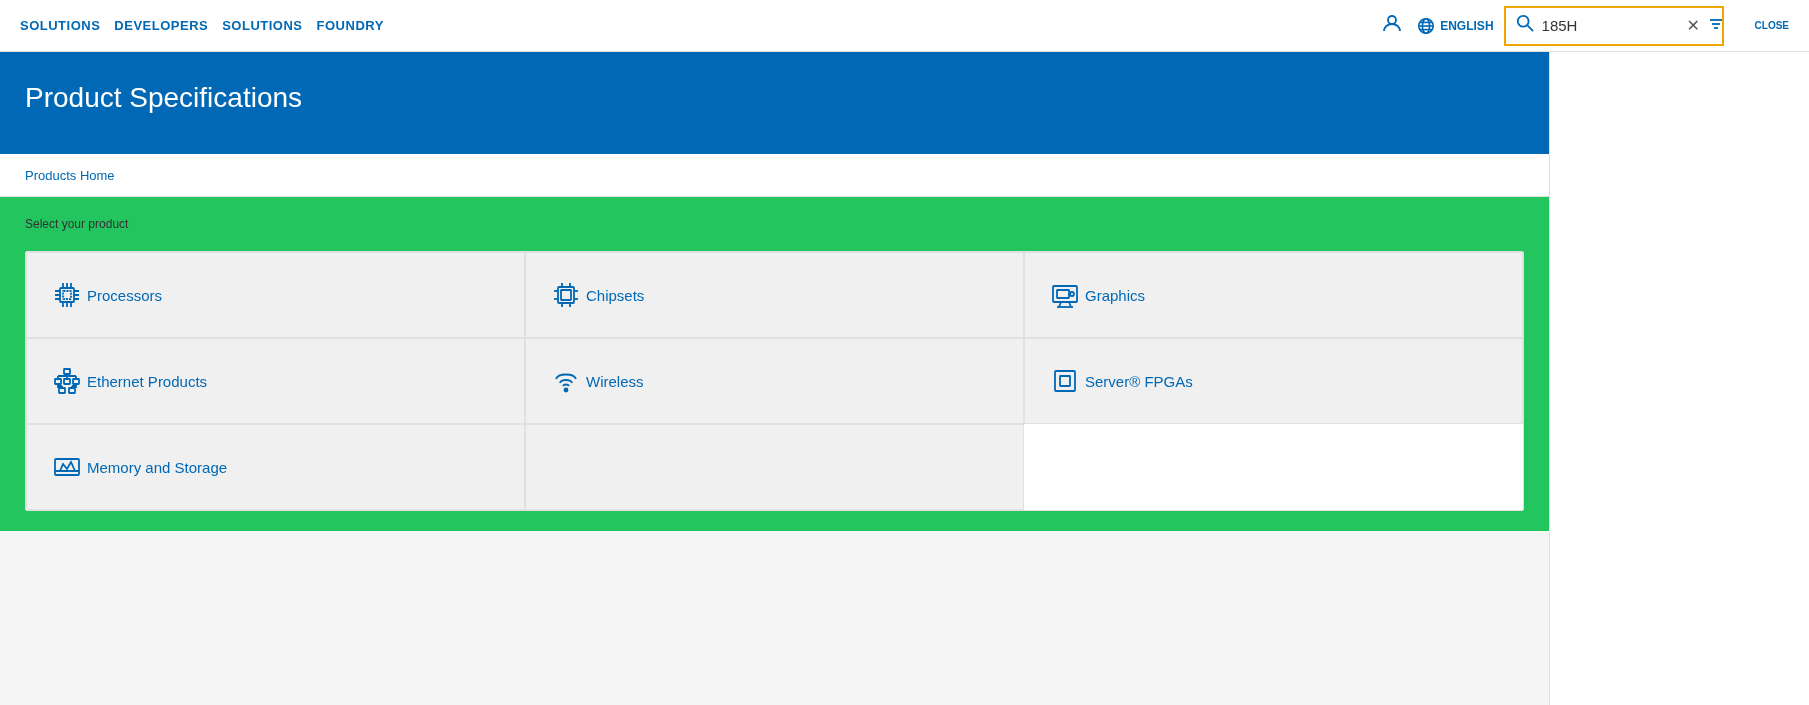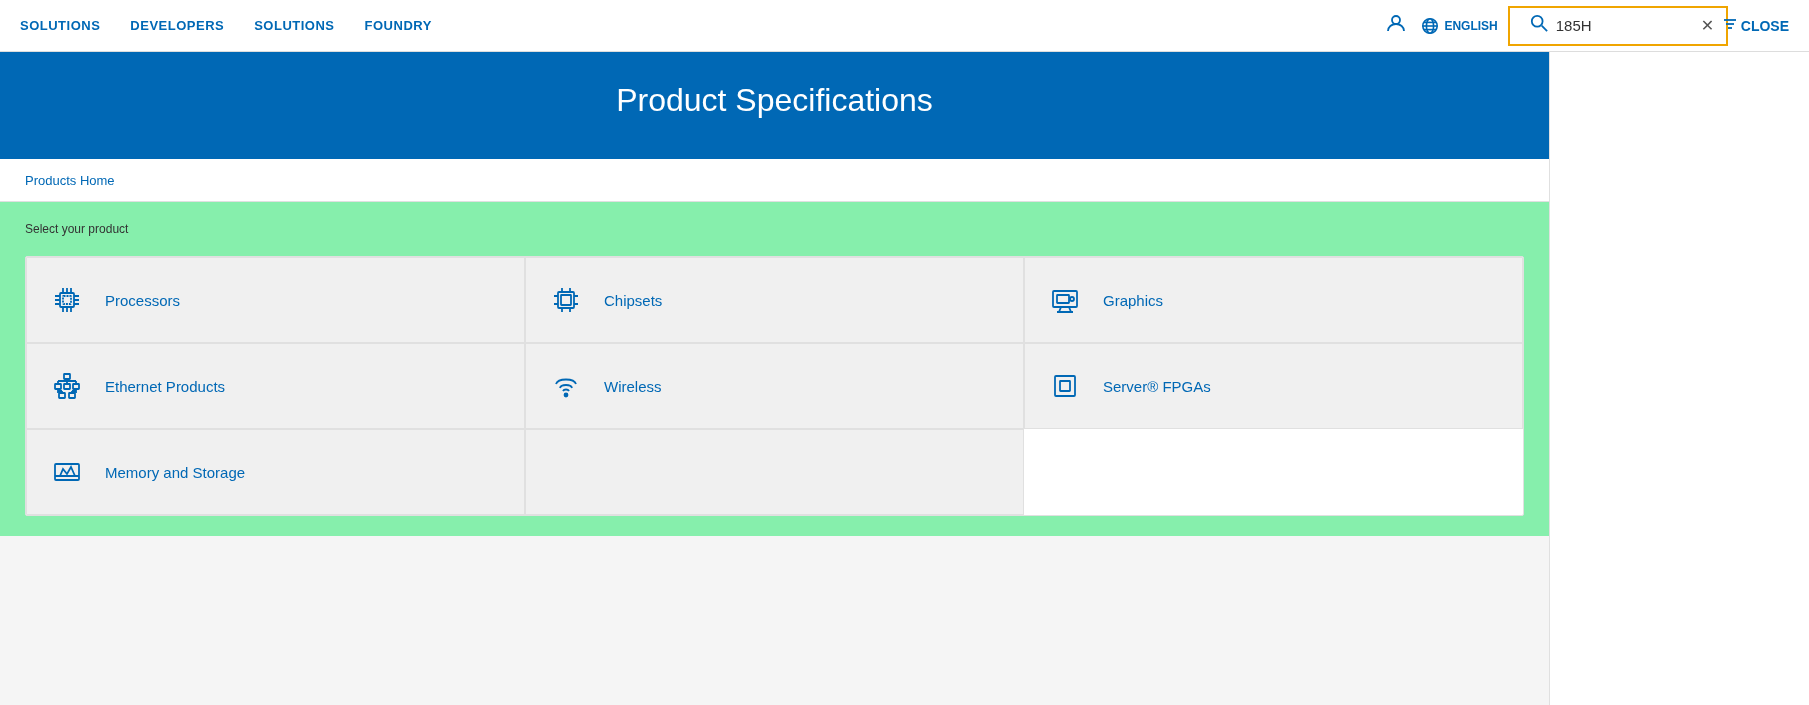--- a/index.html
+++ b/index.html
@@ -10,21 +10,21 @@
       background: #fff;
       border-bottom: 1px solid #ddd;
       display: flex;
       align-items: center;
       height: 52px;
       padding: 0 20px;
       position: relative;
     }
     .header-nav {
       display: flex;
-      gap: 30px;
+      gap: 14px;
       flex: 1;
     }
     .header-nav a {
       font-size: 13px;
       font-weight: bold;
       color: #0068b5;
       text-decoration: none;
       letter-spacing: 0.5px;
     }
     .header-right {
@@ -46,21 +46,21 @@
       color: #0068b5;
       font-weight: bold;
       cursor: pointer;
     }
 
     
     .search-box {
       display: flex;
       align-items: center;
       border: 2.5px solid #f0a500;
-      padding: 4px 20px;
+      padding: 4px 10px;
       height: 40px;
       width: 220px;
       background: #fff;
       position: relative;
     }
     .search-box .search-icon {
       color: #0068b5;
       font-size: 18px;
       margin-right: 8px;
     }
@@ -78,43 +78,42 @@
       cursor: pointer;
       margin-left: 5px;
     }
     .search-filter-icon {
       font-size: 16px;
       color: #0068b5;
       cursor: pointer;
       margin-left: 8px;
     }
     .close-btn {
-      font-size: 14px;
+      font-size: 10px;
       font-weight: bold;
       color: #0068b5;
       cursor: pointer;
-      margin-left: 13px;
+      margin-left: 31px;
     }
 
     
     .banner {
       background: #0068b5;
       padding: 30px 25px 40px 25px;
       color: #fff;
     }
     .banner h1 {
-      font-size: 32px;
+      font-size: 28px;
       font-weight: 300;
       color: #fff;
-      text-align: center;
     }
 
     
     .main-area {
-      background: #86efac;
+      background: #22c55e;
       padding: 0;
     }
     .breadcrumb-bar {
       background: #fff;
       padding: 12px 25px;
       border-bottom: 1px solid #e0e0e0;
     }
     .breadcrumb-bar a {
       color: #0068b5;
       font-size: 13px;
@@ -135,21 +134,21 @@
       display: grid;
       grid-template-columns: repeat(3, 1fr);
       border: 1px solid #e0e0e0;
       background: #fff;
       border-radius: 2px;
       overflow: hidden;
     }
     .product-cell {
       display: flex;
       align-items: center;
-      gap: 20px;
+      gap: 2px;
       padding: 26px 22px;
       background: #f0f0f0;
       border: 1px solid #e0e0e0;
       cursor: pointer;
       text-decoration: none;
       color: #0068b5;
       transition: background 0.15s;
     }
     .product-cell-label {
       font-size: 15px;

